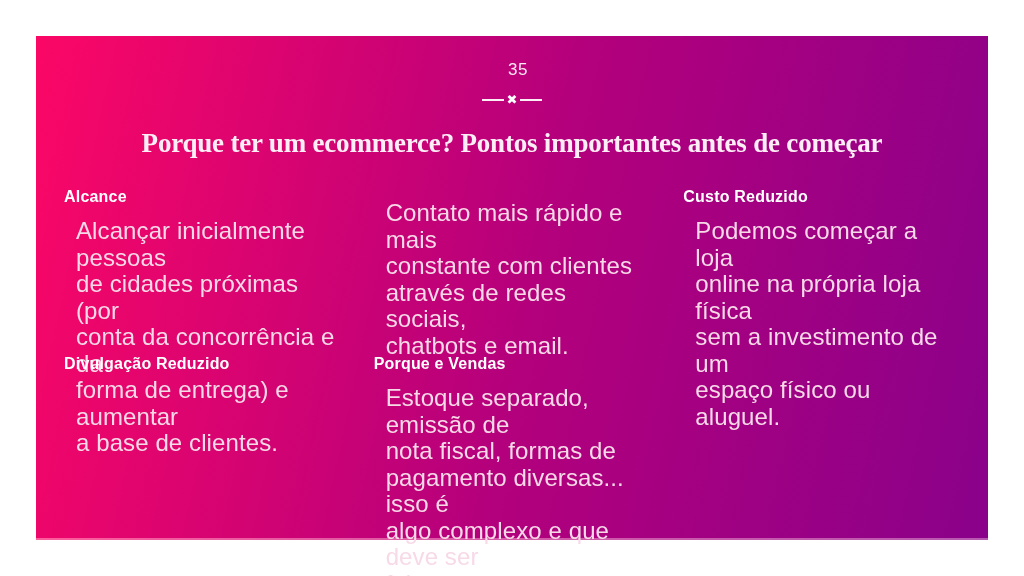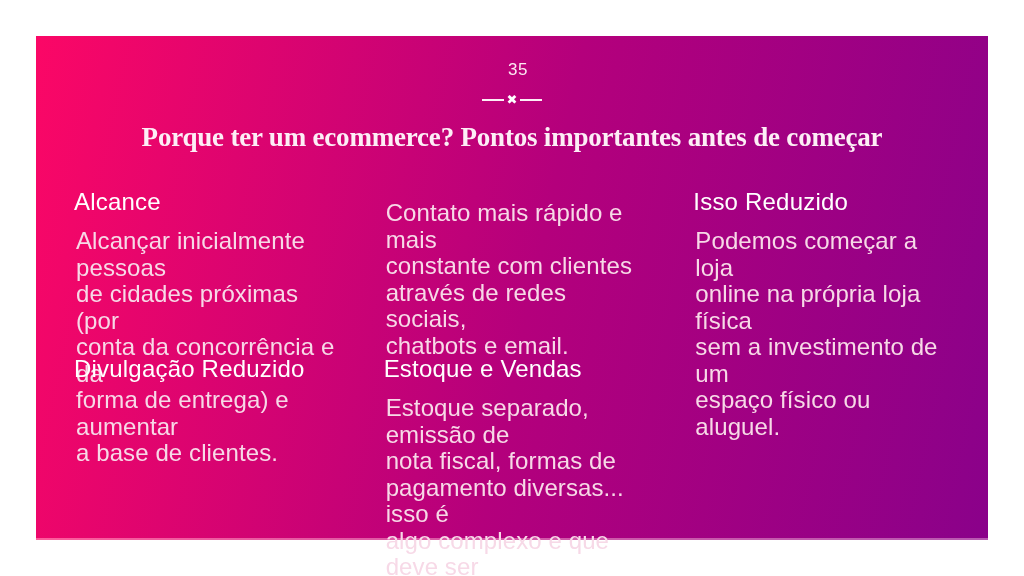--- a/index.html
+++ b/index.html
@@ -48,40 +48,40 @@
   }
   .divider .star {
     color: #ffffff;
     font-size: 13px;
     font-weight: 700;
     line-height: 14px;
   }
   .title {
     position: absolute;
     top: 76px; left: 0; right: 0;
-    margin: 10px;
+    margin: 16px;
     text-align: center;
     font-family: "Liberation Serif", "DejaVu Serif", serif;
     font-size: 27px;
     font-weight: 600;
     letter-spacing: -0.2px;
     color: #fdeef6;
   }
   .grid {
     position: absolute;
     top: 152px; left: 28px; right: 22px;
     display: grid;
     grid-template-columns: repeat(3, 1fr);
     grid-template-rows: 167px auto;
     column-gap: 27px;
   }
   .card-heading {
-    margin: 0 0 9px 10px;
-    font-size: 24px;
-    font-weight: 400;
+    margin: 0 0 9px 0;
+    font-size: 16px;
+    font-weight: 700;
     letter-spacing: 0.2px;
     color: #ffffff;
   }
   .card-body {
     margin: 12px;
     font-size: 24px;
     line-height: 26.5px;
     letter-spacing: 0.1px;
     color: #f7d9e7;
     white-space: pre-line;
@@ -115,34 +115,34 @@
       </div>
 
       <div class="card">
         <p class="card-body">Contato mais rápido e mais
 constante com clientes
 através de redes sociais,
 chatbots e email.</p>
       </div>
 
       <div class="card">
-        <h2 class="card-heading">Isso Reduzido</h2>
+        <h2 class="card-heading">Custo Reduzido</h2>
         <p class="card-body">Podemos começar a loja
 online na própria loja física
 sem a investimento de um
 espaço físico ou aluguel.</p>
       </div>
 
       <div class="card">
         <h2 class="card-heading">Divulgação Reduzido</h2>
       </div>
 
 
       <div class="card">
-        <h2 class="card-heading">Estoque e Vendas</h2>
+        <h2 class="card-heading">Porque e Vendas</h2>
         <p class="card-body">Estoque separado, emissão de
 nota fiscal, formas de
 pagamento diversas... isso é
 algo complexo e que deve ser
 feito aos poucos.</p>
       </div>
 
     </div>
   </div>
 </div>

